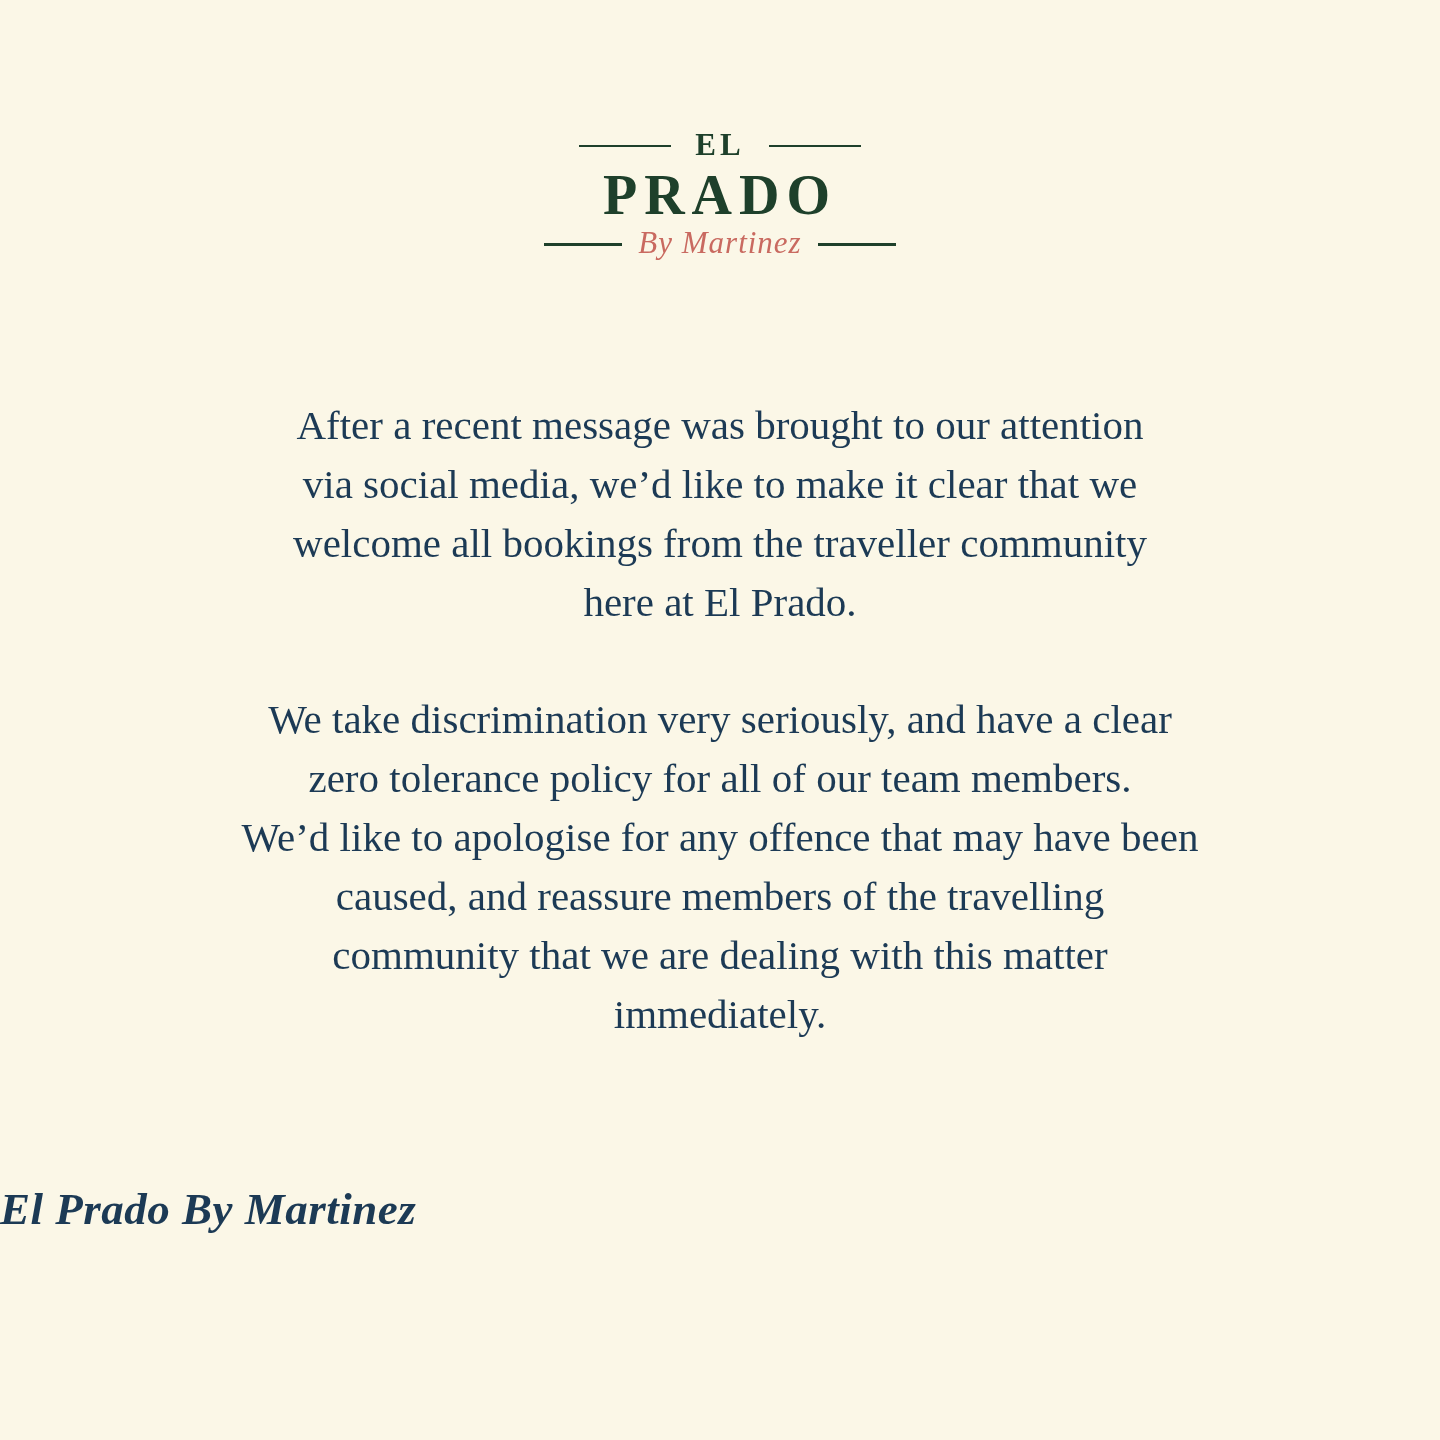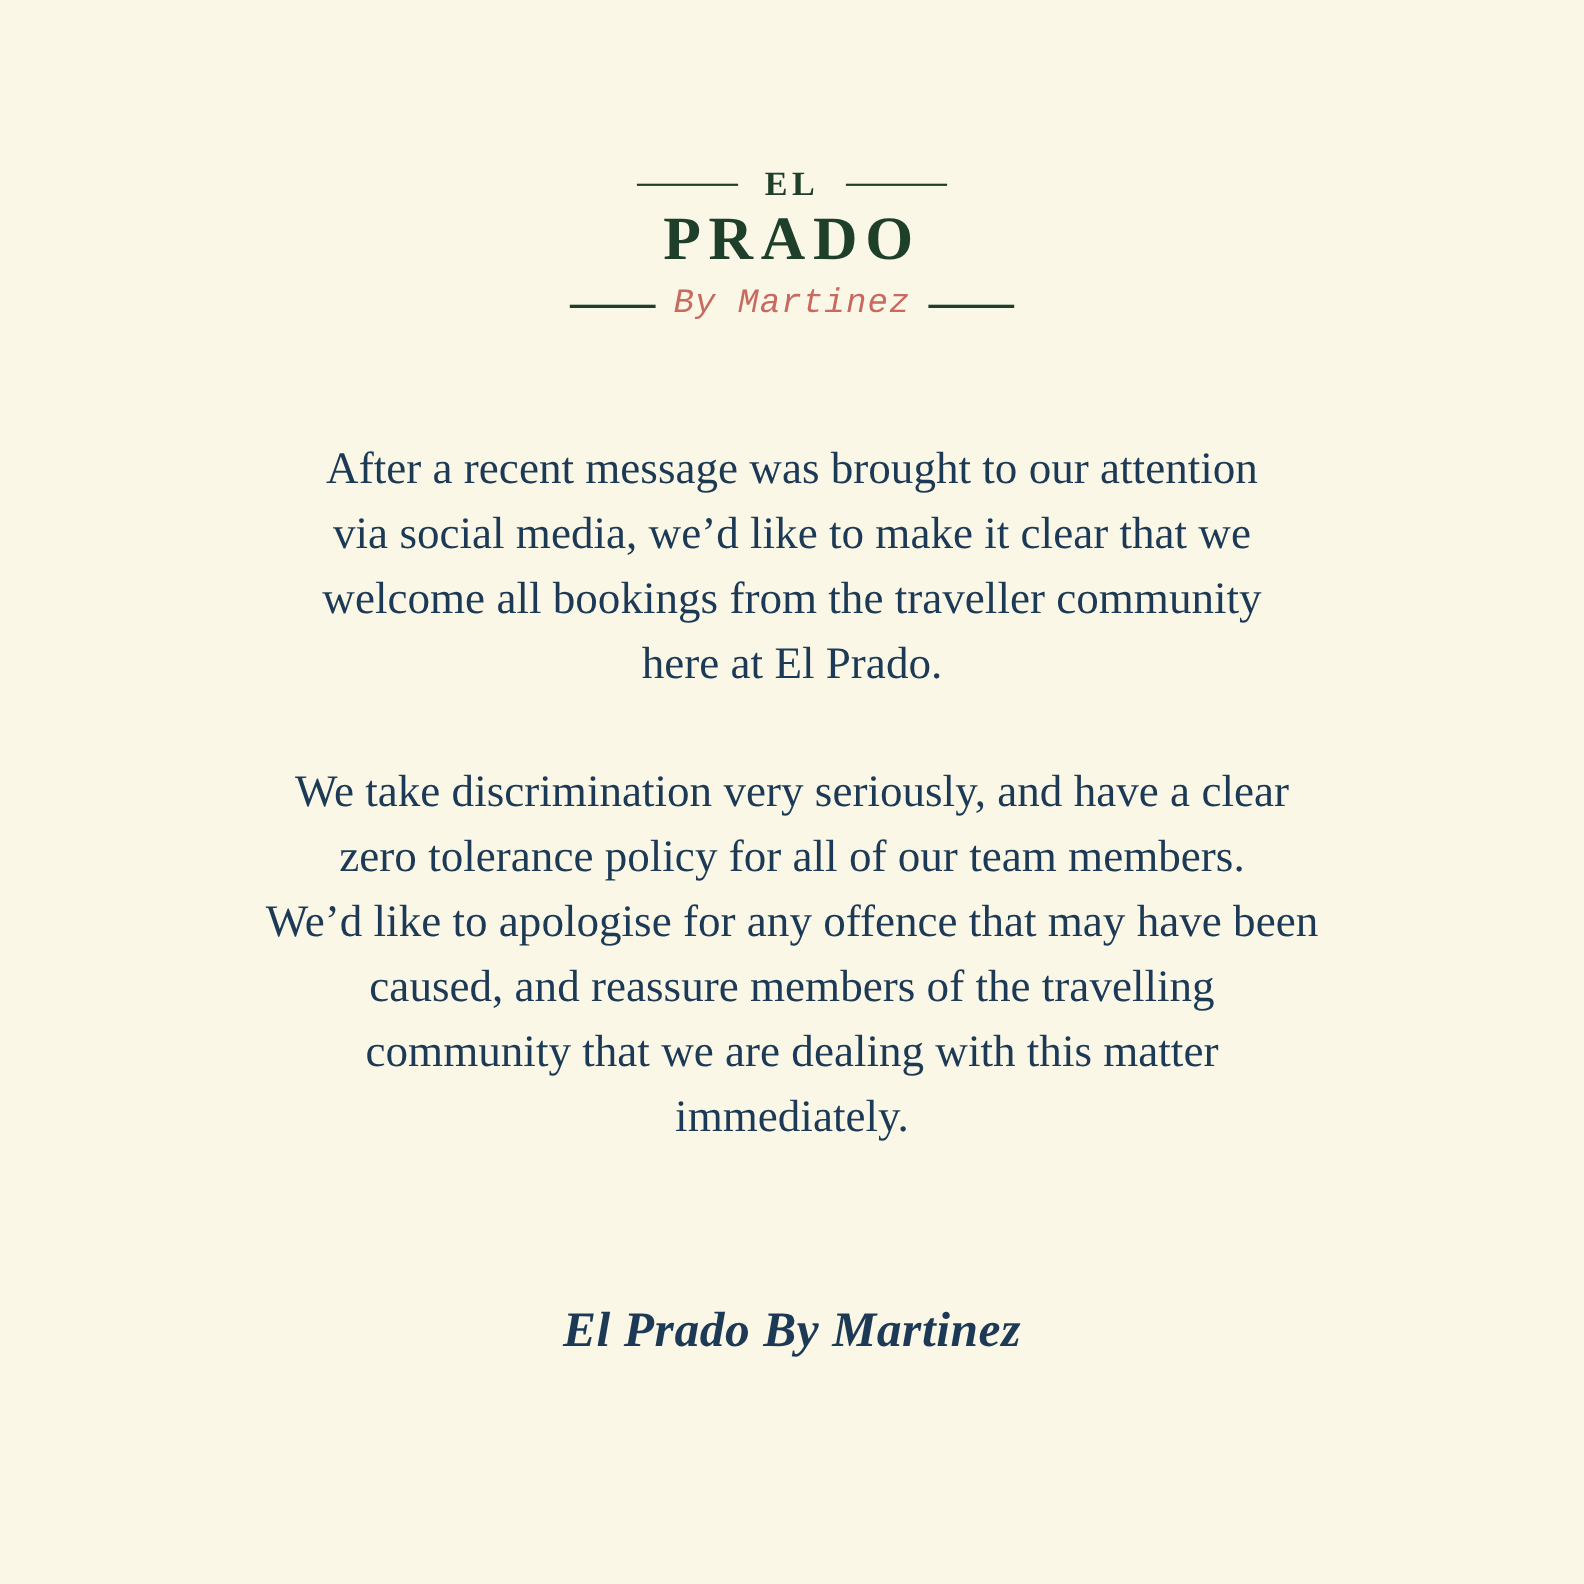--- a/index.html
+++ b/index.html
@@ -18,21 +18,21 @@
     height: 1440px;
     background: var(--cream);
     font-family: "Liberation Serif", "DejaVu Serif", serif;
     overflow: hidden;
     margin: 0 auto;
   }
 
   
   .logo {
     position: absolute;
-    top: 152px;
+    top: 130px;
     left: 0;
     width: 100%;
     display: flex;
     flex-direction: column;
     align-items: center;
     color: var(--green);
   }
   .logo-row {
     display: flex;
     align-items: center;
@@ -65,24 +65,23 @@
     text-align: center;
   }
   .logo-sub {
     margin-top: 6px;
   }
   .logo-script {
     font-style: italic;
     font-size: 31px;
     line-height: 1;
     color: var(--script-red);
-    margin: 12px 16px;
+    margin: 0 16px;
     letter-spacing: 1px;
     transform: translateY(-2px);
-    font-family: Liberation Mono, monospace;
   }
 
   
   .para {
     position: absolute;
     left: 50%;
     transform: translateX(-50%);
     width: 1340px;
     text-align: center;
     color: var(--navy);
@@ -91,21 +90,21 @@
     white-space: pre-line;
   }
   .para-1 { top: 396px; }
   .para-2 { top: 690px; text-align: center; }
 
   .signature {
     position: absolute;
     top: 1182px;
     left: 0;
     width: 100%;
-    text-align: center;
+    text-align: left;
     color: var(--navy);
     font-size: 45px;
     line-height: 1.2;
     font-style: italic;
     font-weight: 600;
     letter-spacing: 0.5px;
   }
 </style>
 </head>
 <body>

